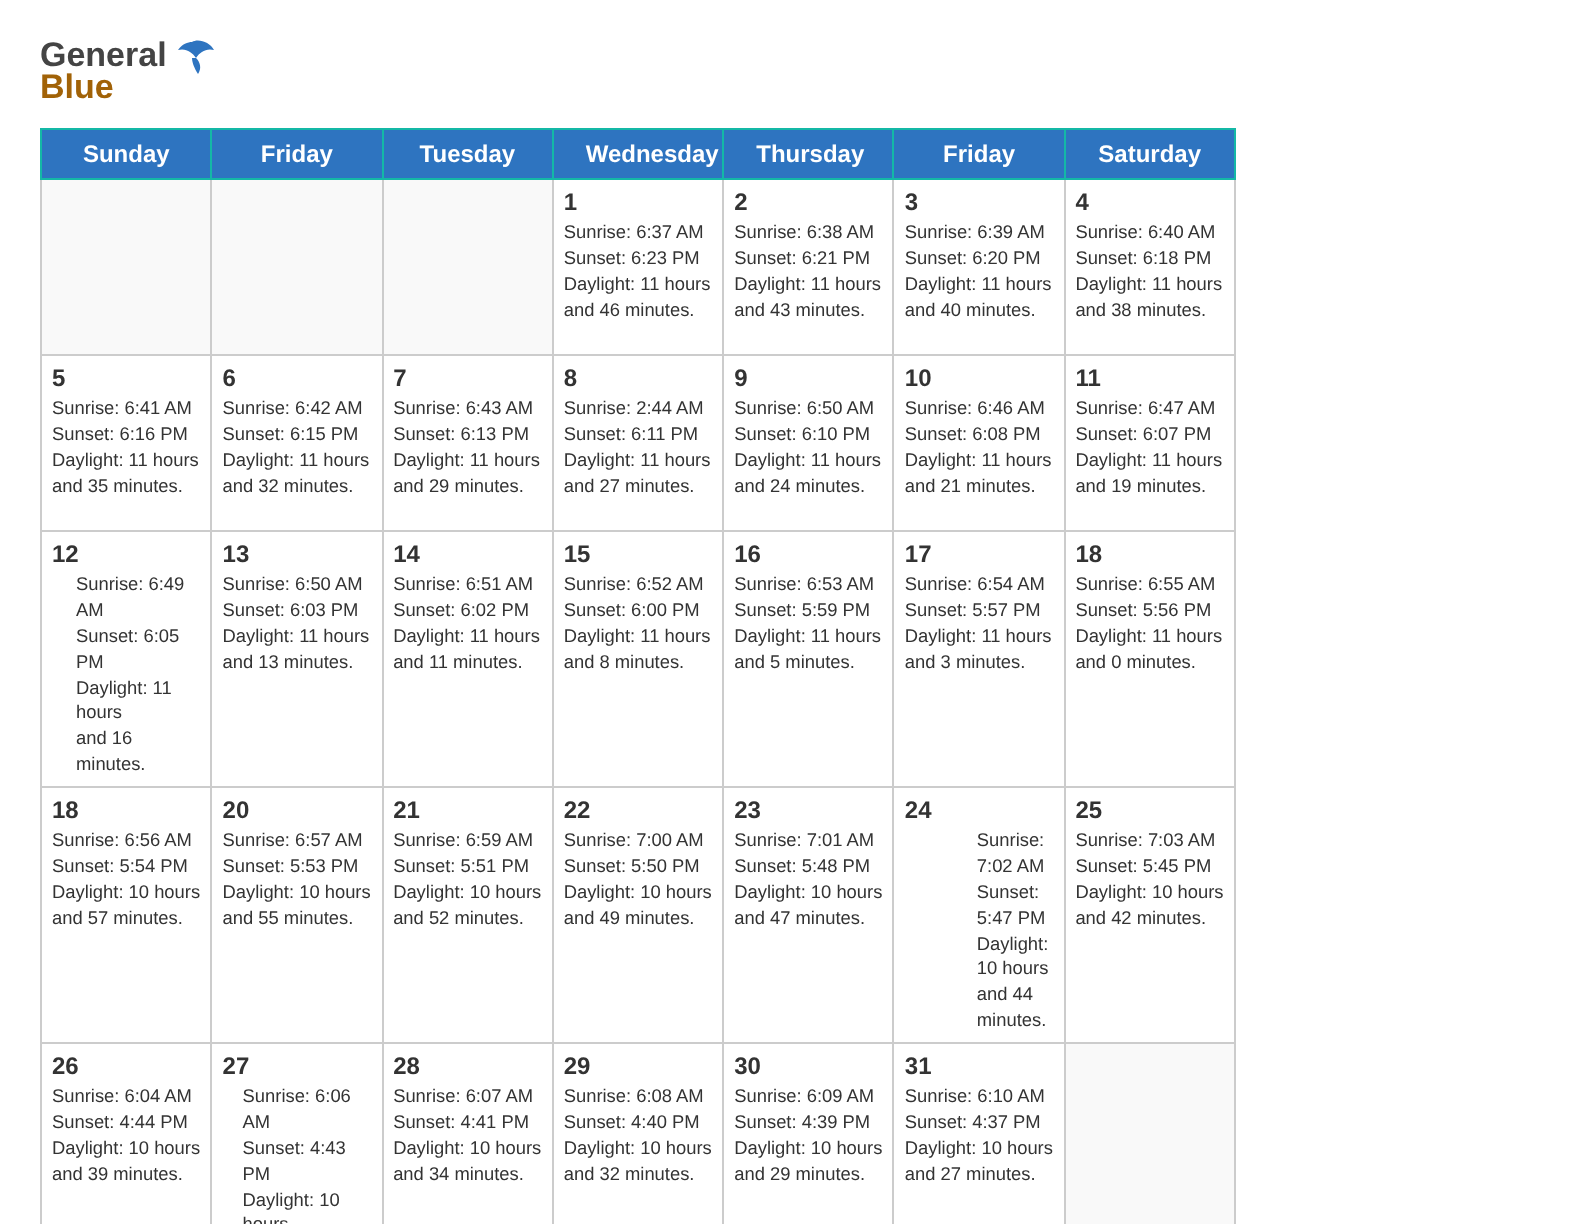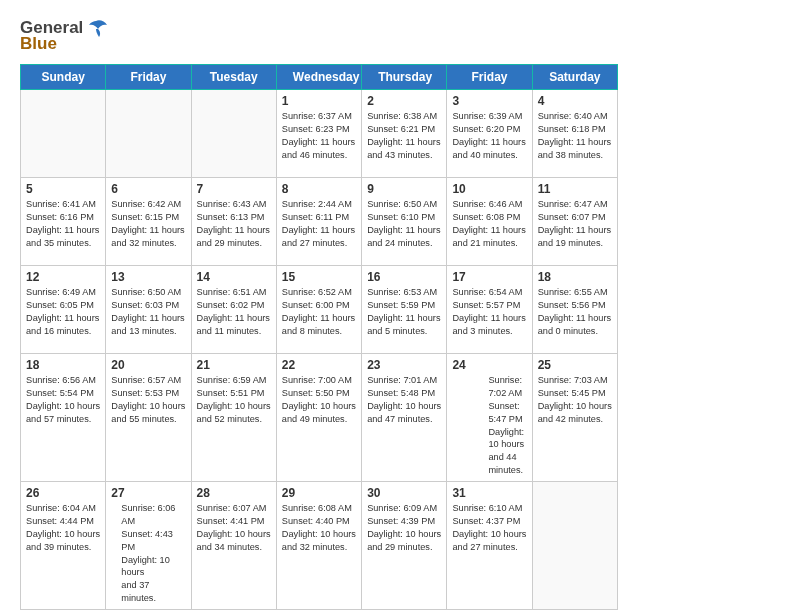--- a/index.html
+++ b/index.html
@@ -198,21 +198,21 @@
             <span class="day-number">11</span>
             <div class="day-info" style="white-space: pre-line;">Sunrise: 6:47 AM
 Sunset: 6:07 PM
 Daylight: 11 hours
 and 19 minutes.</div>
           </td>
         </tr>
         <tr>
           <td>
             <span class="day-number">12</span>
-            <div class="day-info" style="white-space: pre-line;">Sunrise: 6:49 AM
+            <div class="day-info" style="white-space: pre-line; margin-left: 12px;">Sunrise: 6:49 AM
 Sunset: 6:05 PM
 Daylight: 11 hours
 and 16 minutes.</div>
           </td>
           <td>
             <span class="day-number">13</span>
             <div class="day-info" style="white-space: pre-line;">Sunrise: 6:50 AM
 Sunset: 6:03 PM
 Daylight: 11 hours
 and 13 minutes.</div>

